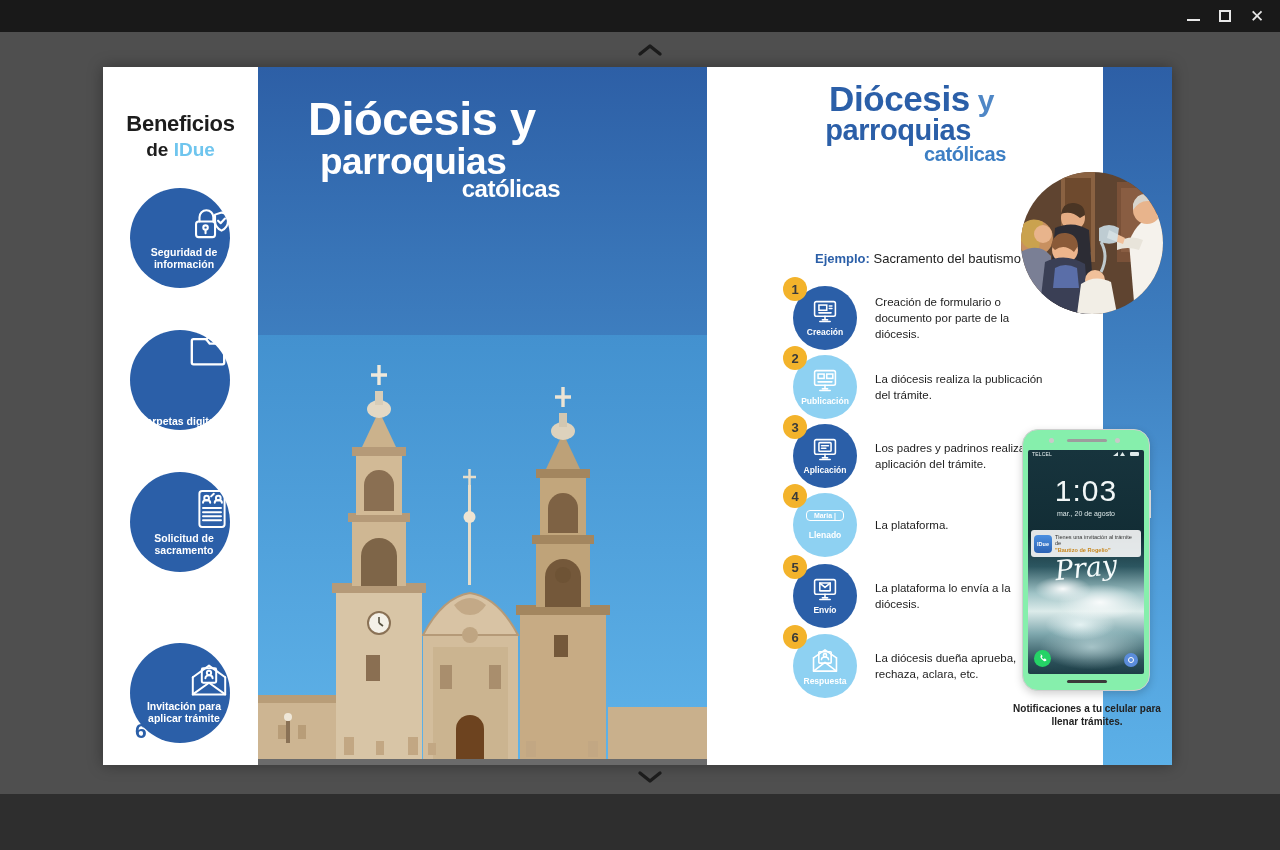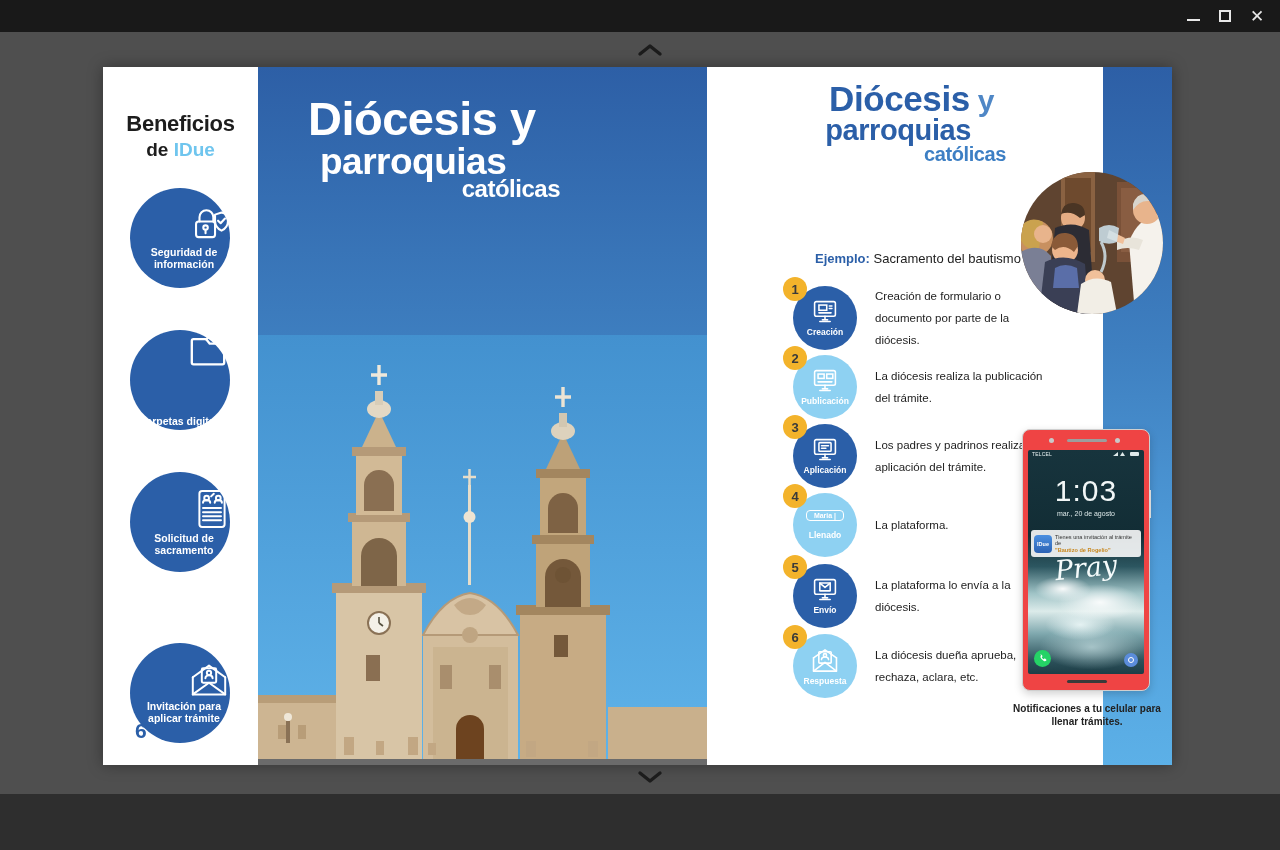--- a/index.html
+++ b/index.html
@@ -63,33 +63,33 @@
 
   .step { position:absolute; left:86px; width:310px; height:64px; display:flex; align-items:center; }
   .step-circle { position:relative; width:64px; height:64px; border-radius:50%; flex:0 0 64px;
                  display:flex; flex-direction:column; align-items:center; justify-content:center; z-index:1; }
   .dark  { background:#2b5fa8; }
   .light { background:#8ed1f2; }
   .badge { position:absolute; left:-10px; top:-9px; width:24px; height:24px; border-radius:50%;
            background:#f3b32b; color:#3a3a3a; font-size:13px; font-weight:700;
            display:flex; align-items:center; justify-content:center; z-index:2; }
   .step-label { color:#fff; font-size:8.5px; font-weight:700; margin-top:2px; }
-  .step-text { margin-left:18px; font-size:11.5px; line-height:22px; color:#1d1d1d; width:178px; }
+  .step-text { margin-left:18px; font-size:11.5px; line-height:16px; color:#1d1d1d; width:178px; }
   #step-0 { top:219px; } #step-1 { top:288px; } #step-2 { top:357px; }
   #step-3 { top:426px; } #step-4 { top:497px; } #step-5 { top:567px; }
   .fieldbox { border:1.5px solid #fff; border-radius:4px; padding:1px 7px; font-size:7px;
               color:#fff; font-weight:700; }
 
   
   #photo-circle { position:absolute; left:918px; top:105px; width:142px; height:142px;
                   border-radius:50%; overflow:hidden; z-index:3; }
 
   
   #phone { position:absolute; left:919px; top:362px; width:128px; height:262px; z-index:3;
-           background:#ef4444; border:1px solid #cfcfcf; border-radius:8px;
+           background:#86efac; border:1px solid #cfcfcf; border-radius:16px;
            box-shadow:0 3px 8px rgba(0,0,0,.18); }
   #phone .cam1,#phone .cam2 { position:absolute; top:8px; width:5px; height:5px; border-radius:50%; background:#c9c9c9; }
   #phone .cam1 { left:26px; } #phone .cam2 { left:92px; }
   #phone .speaker { position:absolute; top:9px; left:44px; width:40px; height:3px; border-radius:2px; background:#9d9d9d; }
   #phone .homebar { position:absolute; bottom:7px; left:44px; width:40px; height:3px; border-radius:2px; background:#3a3a3a; }
   #phone .sidebtn { position:absolute; right:-2px; top:60px; width:2px; height:28px; background:#d8d8d8; }
   #screen { position:absolute; left:5px; top:20px; width:116px; height:224px; overflow:hidden; border-radius:2px;
      background:
        radial-gradient(40px 18px at 30% 62%, rgba(255,255,255,.95), rgba(255,255,255,0) 70%),
        radial-gradient(60px 26px at 62% 68%, rgba(255,255,255,.9), rgba(255,255,255,0) 70%),

